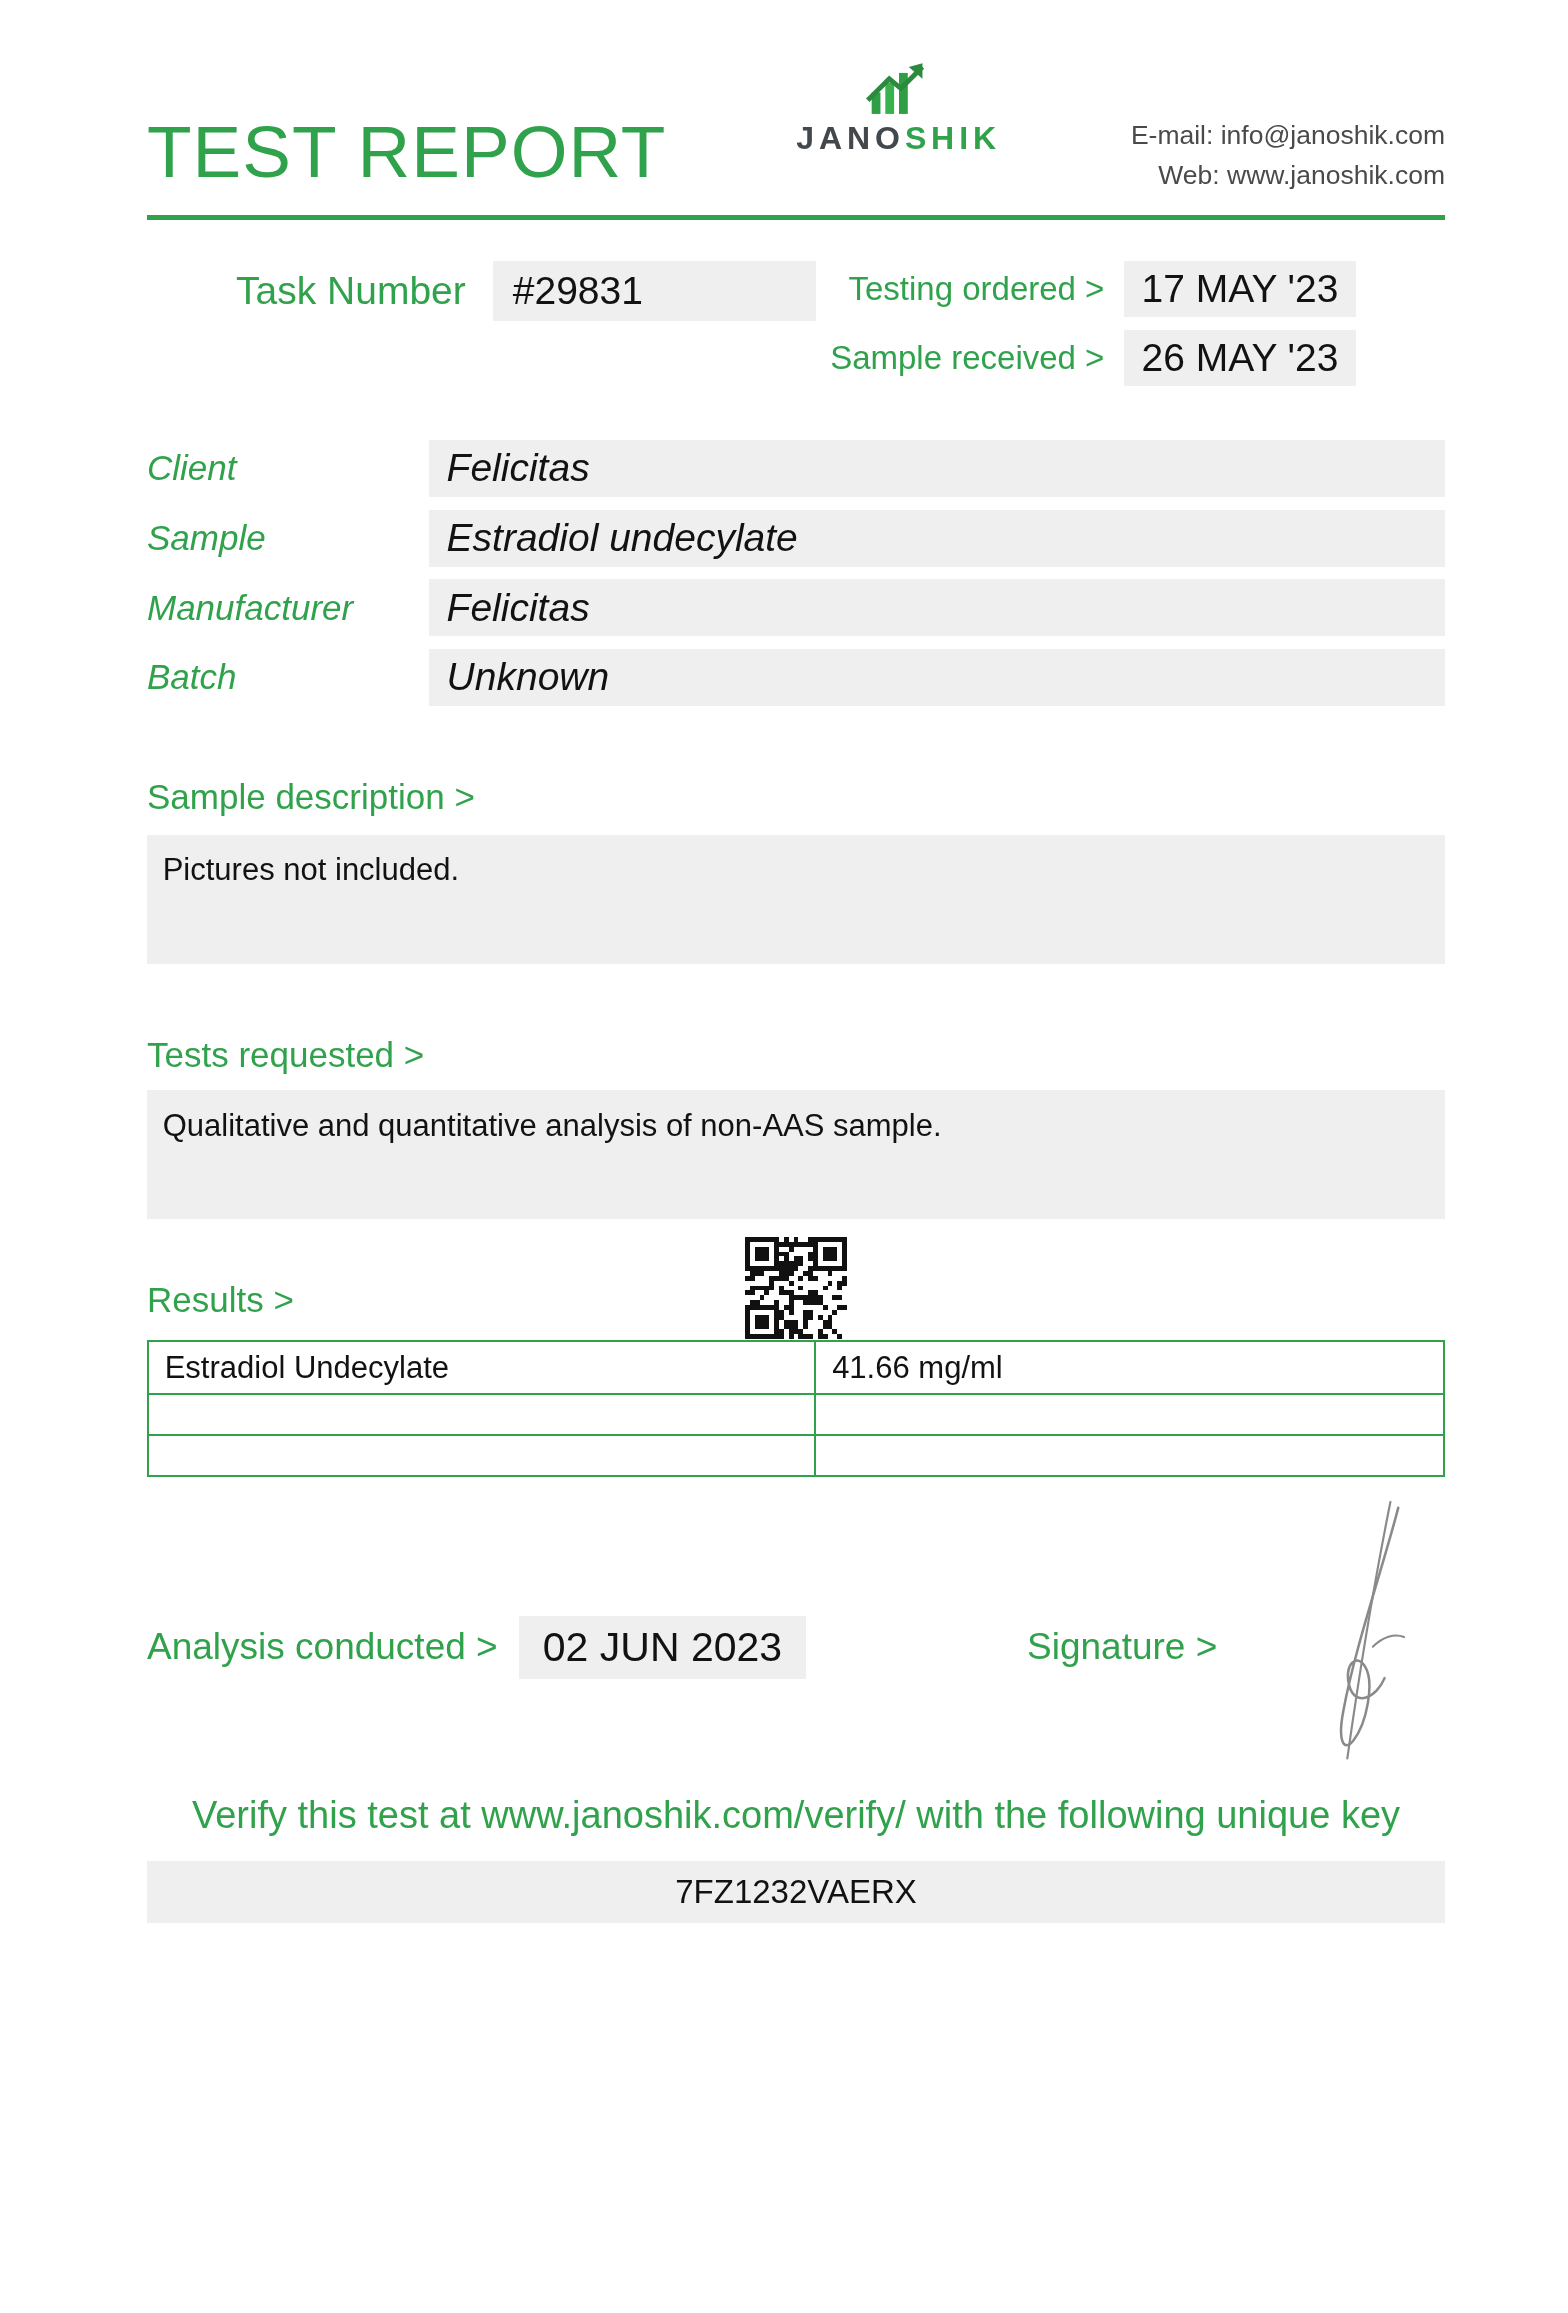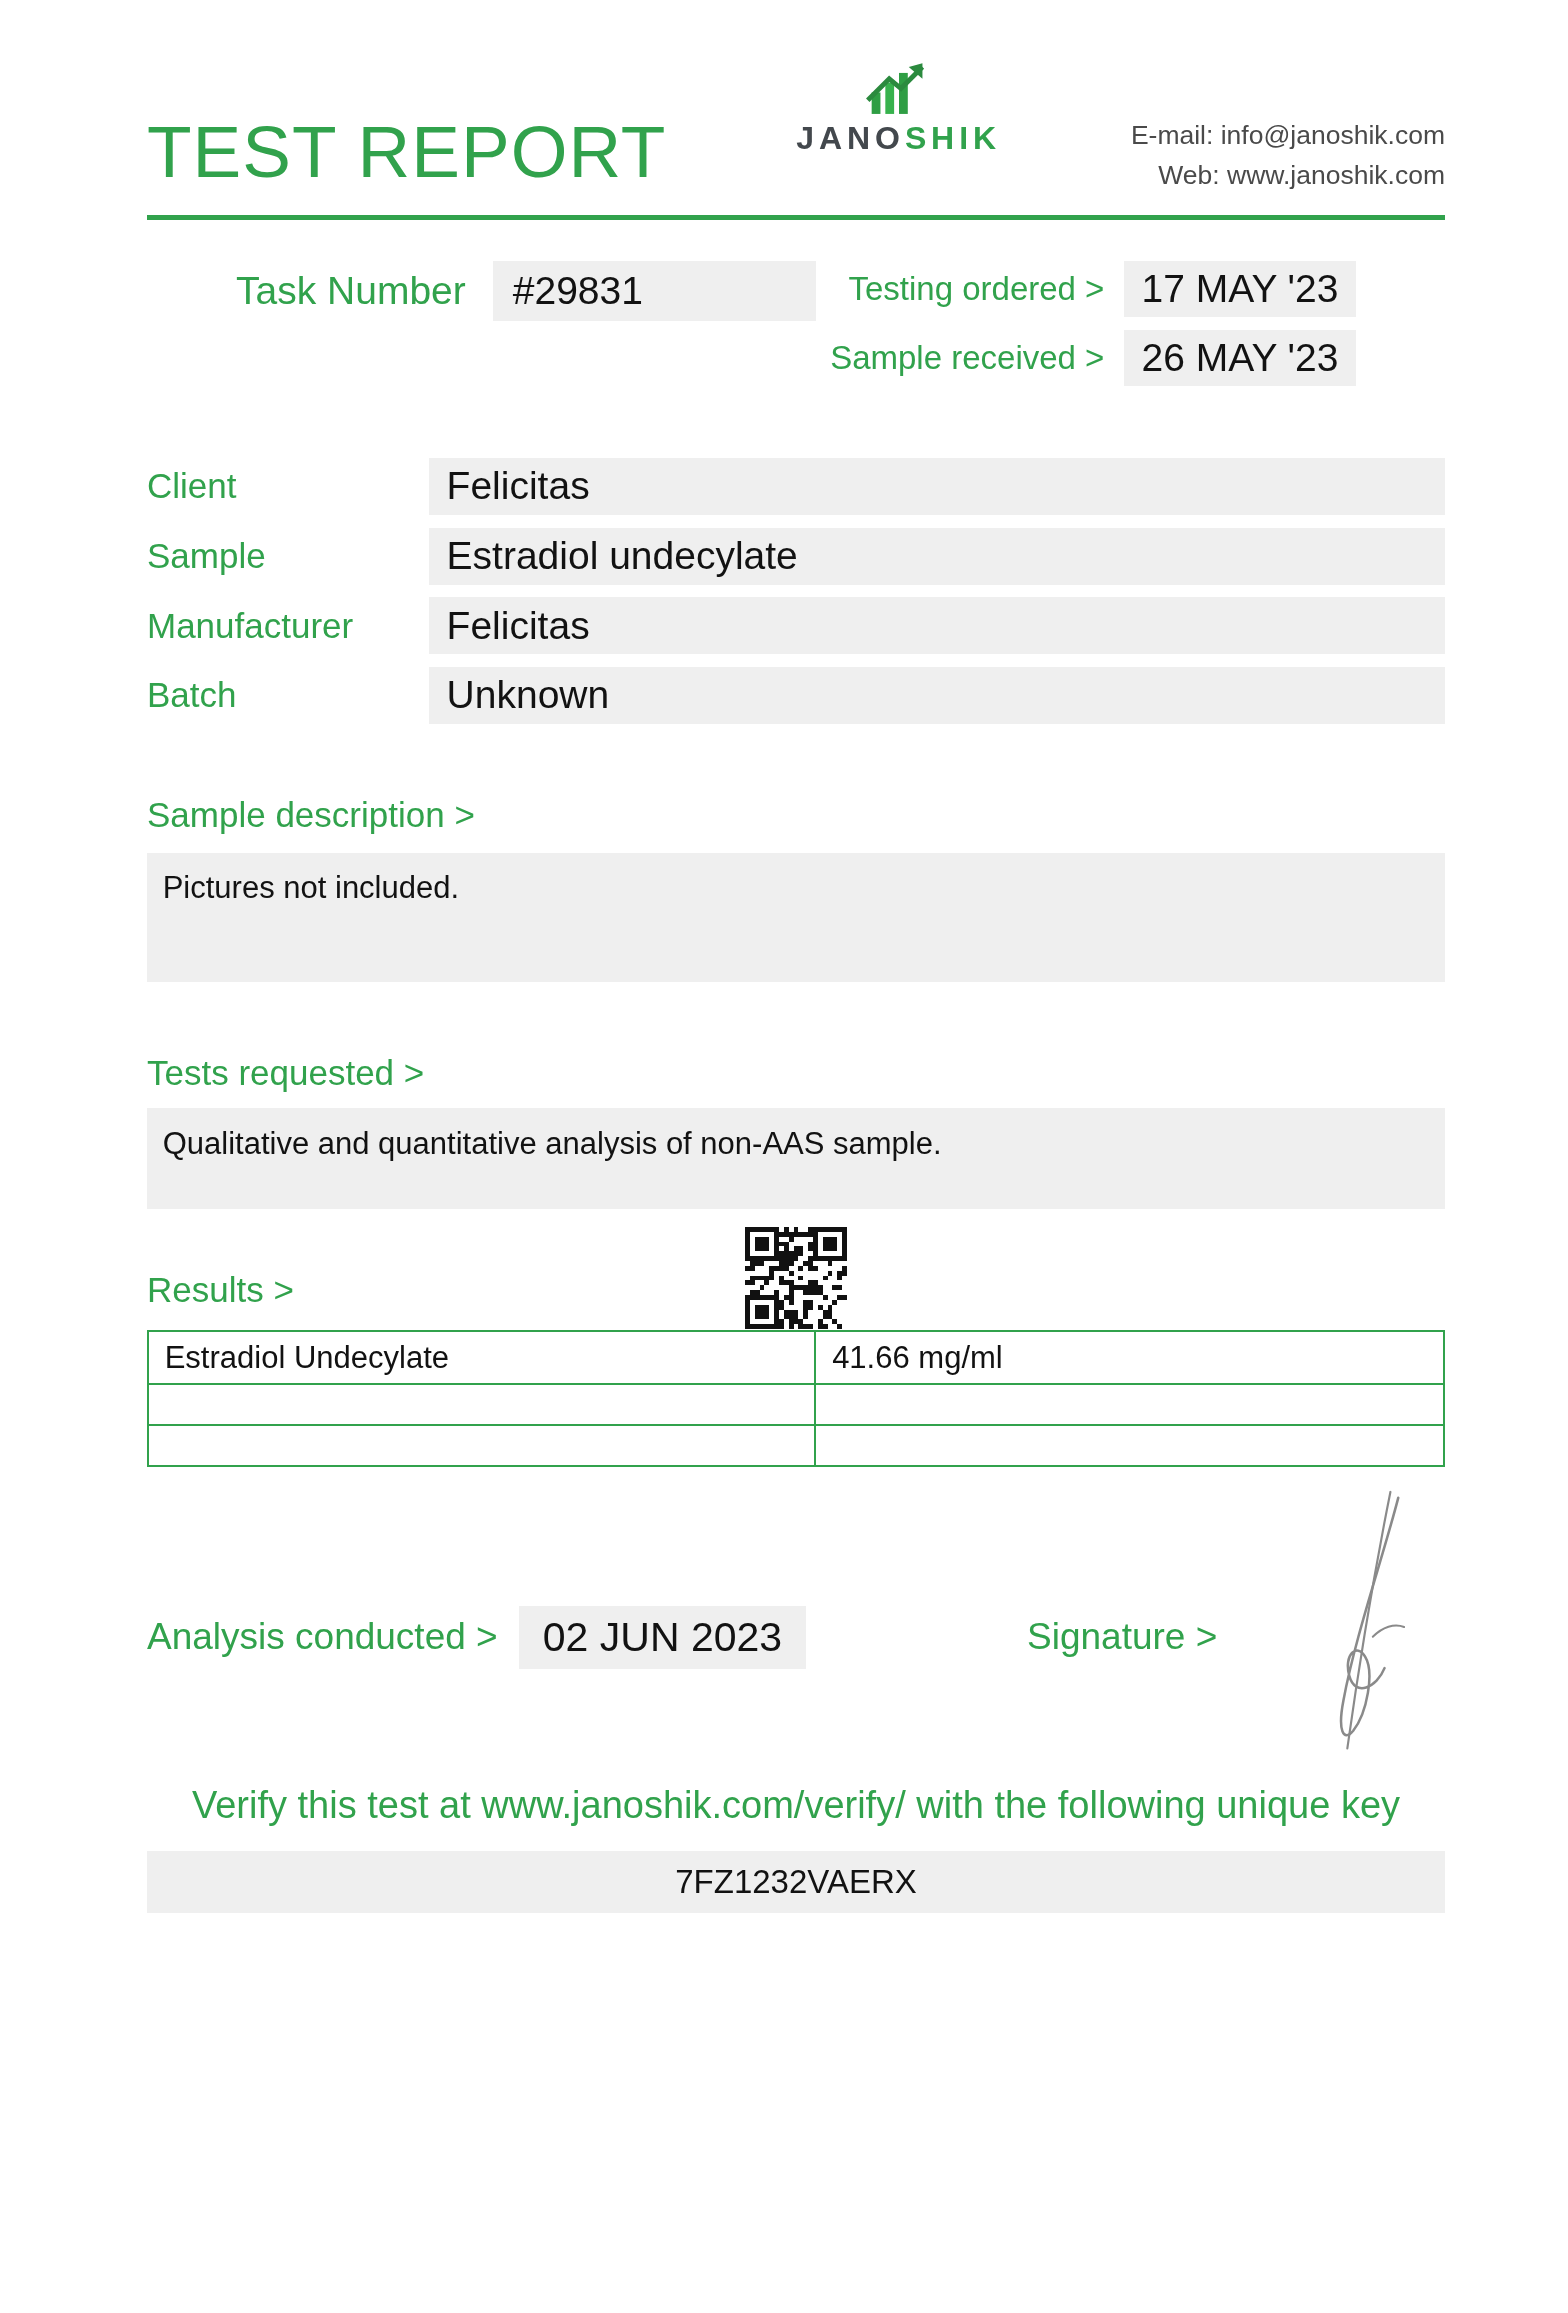--- a/index.html
+++ b/index.html
@@ -47,32 +47,32 @@
   .task-left{display:flex;align-items:center;gap:27.4px;}
   .g{color:var(--green);}
   .task-label{font-size:39px;}
   .value-box{background:var(--box);color:var(--ink);}
   .task-value{font-size:39px;padding:7.8px 19.6px;min-width:323px;display:inline-block;}
   .task-right .trow{display:flex;align-items:center;justify-content:flex-end;gap:19.6px;margin-bottom:13.7px;margin-left:14px;}
   .task-right .tlabel{font-size:33px;white-space:nowrap;}
   .date-box{font-size:39px;padding:5.9px 17.6px;min-width:211px;display:inline-block;white-space:nowrap;}
 
   
-  .info{margin-top:58px;}
+  .info{margin-top:40px;font-style:italic;}
   .info-row{display:flex;align-items:stretch;margin-bottom:12.7px;}
   .info-label{width:282px;font-size:35px;color:var(--green);display:flex;align-items:center;}
   .info-value{flex:1;background:var(--box);font-size:39px;padding:5.9px 17.6px;display:flex;align-items:center;min-height:57px;}
 
   
   .section-heading{font-size:35px;color:var(--green);margin:0;font-weight:400;}
   .text-box{background:var(--box);font-size:31px;padding:15.7px 15.7px;line-height:1.3;}
   .sec-desc{margin-top:71px;}
   .desc-box{height:129px;margin-top:17.6px;}
   .sec-tests{margin-top:71px;}
-  .tests-box{height:101px;margin-top:15.7px;}
+  .tests-box{height:129px;margin-top:15.7px;}
 
   
   .results-block{position:relative;margin-top:61px;}
   .qr{position:absolute;left:598px;top:-43px;width:102px;height:102px;}
   .results-table{width:100%;border-collapse:collapse;margin-top:19.6px;}
   .results-table td{
     border:2.9px solid var(--green);
     font-size:31px;padding:7.8px 15.7px;height:41px;
   }
   .results-table td.c1{width:51.5%;}

